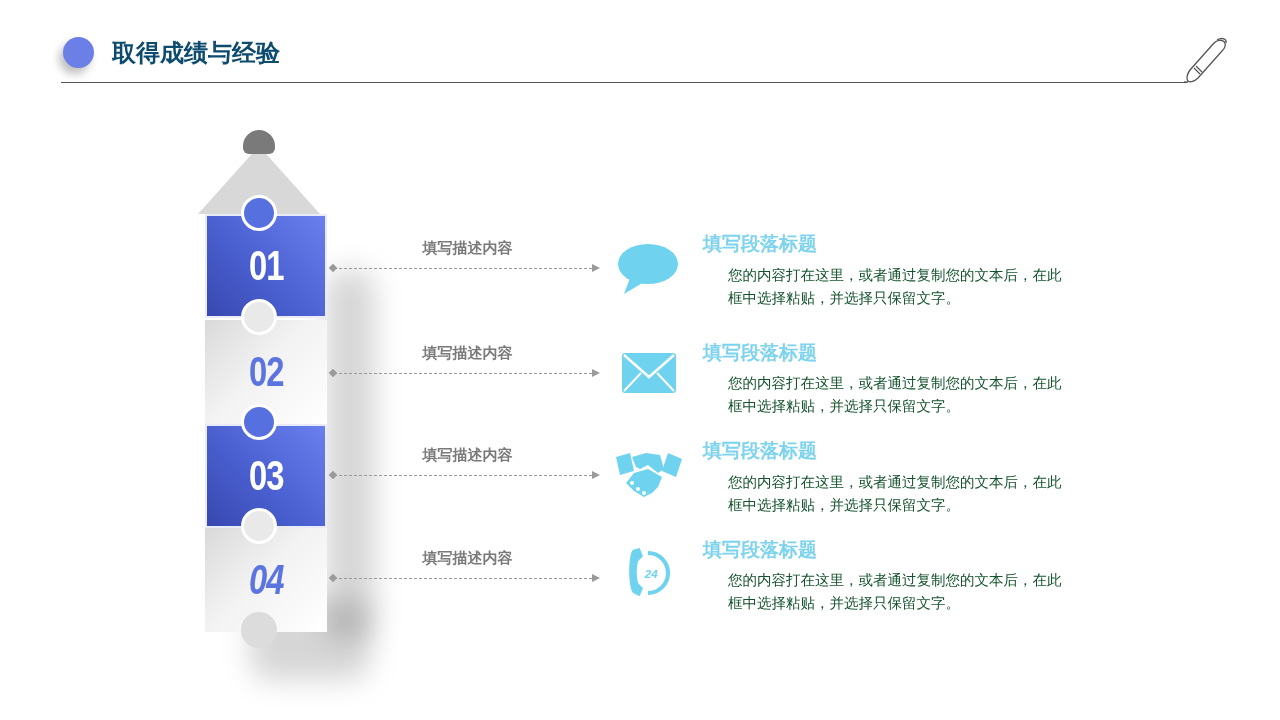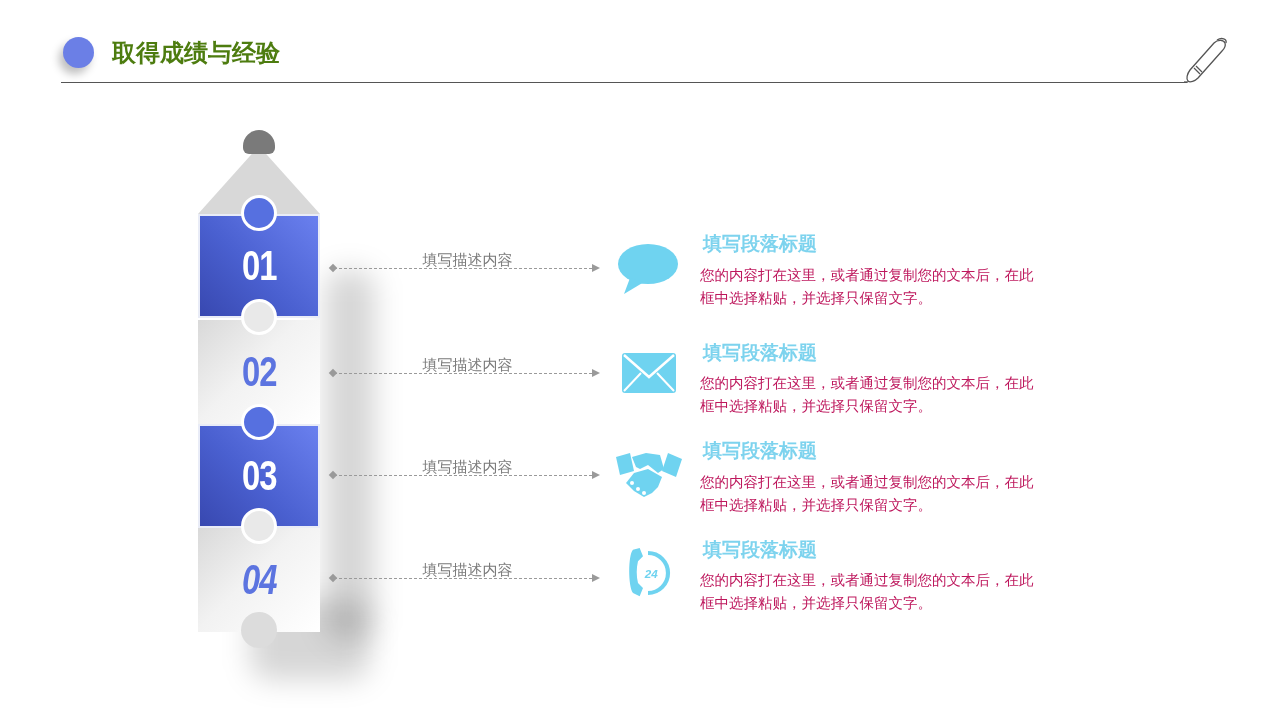--- a/index.html
+++ b/index.html
@@ -8,42 +8,42 @@
     background: #ffffff;
     font-family: "DejaVu Sans", "Liberation Sans", sans-serif;
   }
   .header-dot {
     position: absolute; left: 63px; top: 37px; width: 31px; height: 31px;
     border-radius: 50%; background: #6b7fe6;
     box-shadow: -4px 6px 8px rgba(0,0,0,0.25);
   }
   .page-title {
     position: absolute; left: 112px; top: 36px; font-size: 24px; font-weight: bold;
-    color: #4d7c0f; letter-spacing: 0px; line-height: 34px;
+    color: #0c4a6e; letter-spacing: 0px; line-height: 34px;
   }
   .header-line {
     position: absolute; left: 61px; top: 82px; width: 1126px; height: 1px; background: #555;
   }
   .pen-icon { position: absolute; left: 1180px; top: 34px; width: 52px; height: 52px; }
 
   
   .shadow-blob {
     position: absolute; background: rgba(0,0,0,0.16); filter: blur(14px); border-radius: 20px;
   }
   .pencil-tip-cap {
     position: absolute; left: 243px; top: 130px; width: 32px; height: 24px;
     background: #7a7a7a; border-radius: 16px 16px 6px 6px;
   }
   .pencil-cone {
     position: absolute; left: 198px; top: 146px; width: 0; height: 0;
     border-left: 61px solid transparent; border-right: 61px solid transparent;
     border-bottom: 68px solid #d8d8d8;
   }
   .block {
-    position: absolute; left: 198px; width: 122px; height: 104px;
+    position: absolute; left: 205px; width: 122px; height: 104px;
     display: flex; align-items: center; justify-content: center; text-align: right;
   }
   .block.blue {
     background: linear-gradient(225deg, #6a80ef 0%, #4a60d0 55%, #3848b0 100%);
     border: 2px solid #e9ecf7; box-sizing: border-box;
   }
   .block.gray {
     background: linear-gradient(135deg, #d9d9d9 0%, #f2f2f2 45%, #ffffff 100%);
   }
   .block .num {
@@ -56,42 +56,42 @@
   .knob {
     position: absolute; width: 36px; height: 36px; border-radius: 50%;
   }
   .knob.top-blue { background: #5670e0; border: 3px solid #ffffff; box-sizing: border-box; }
   .knob.notch { background: #e9e9e9; border: 3px solid #ffffff; box-sizing: border-box; }
 
   
   .connector { position: absolute; left: 330px; width: 270px; height: 40px; }
   .connector .label {
     position: absolute; left: 0; width: 275px; top: 0; text-align: center;
-    font-size: 15px; font-weight: normal; color: #7a7a7a; margin-top: 12px;
+    font-size: 15px; font-weight: bold; color: #7a7a7a;
   }
   .connector .dash {
     position: absolute; left: 4px; right: 8px; top: 29px; border-top: 1px dashed #9a9a9a;
   }
   .connector .dot {
     position: absolute; left: 0; top: 26px; width: 6px; height: 6px; background: #9a9a9a;
     transform: rotate(45deg);
   }
   .connector .arrow {
     position: absolute; right: 0; top: 25px; width: 0; height: 0;
     border-top: 4px solid transparent; border-bottom: 4px solid transparent;
     border-left: 8px solid #9a9a9a;
   }
 
   
   .item-icon { position: absolute; left: 612px; width: 72px; height: 60px; }
   .item-title {
     position: absolute; left: 703px; font-size: 19px; font-weight: bold; color: #7dd3ee; text-align: center;
   }
   .item-desc {
-    position: absolute; left: 700px; width: 380px; font-size: 14.5px; line-height: 23px; color: #be185d;
+    position: absolute; left: 728px; width: 380px; font-size: 14.5px; line-height: 23px; color: #14532d;
   }
 </style>
 </head>
 <body>
 
 <div class="header-dot"></div>
 <div class="page-title">取得成绩与经验</div>
 <div class="header-line"></div>
 <svg class="pen-icon" viewBox="0 0 52 52">
   <g fill="none" stroke="#555" stroke-width="1.3">

